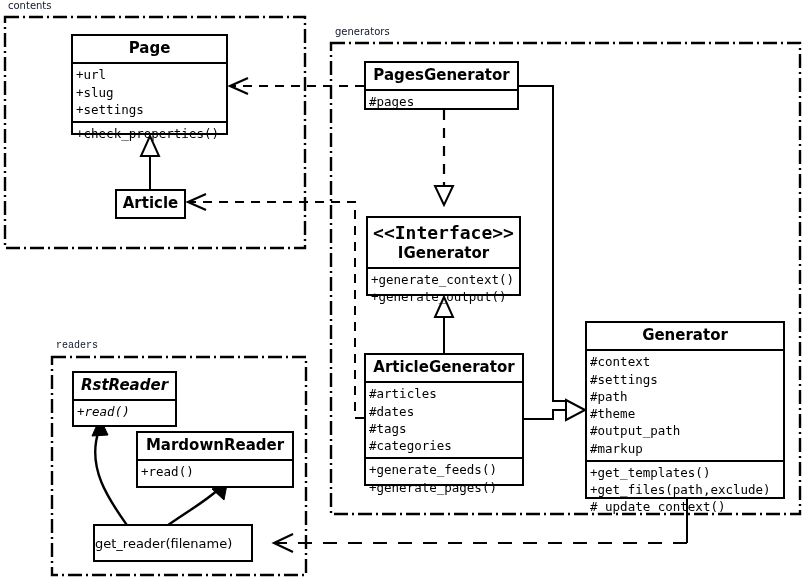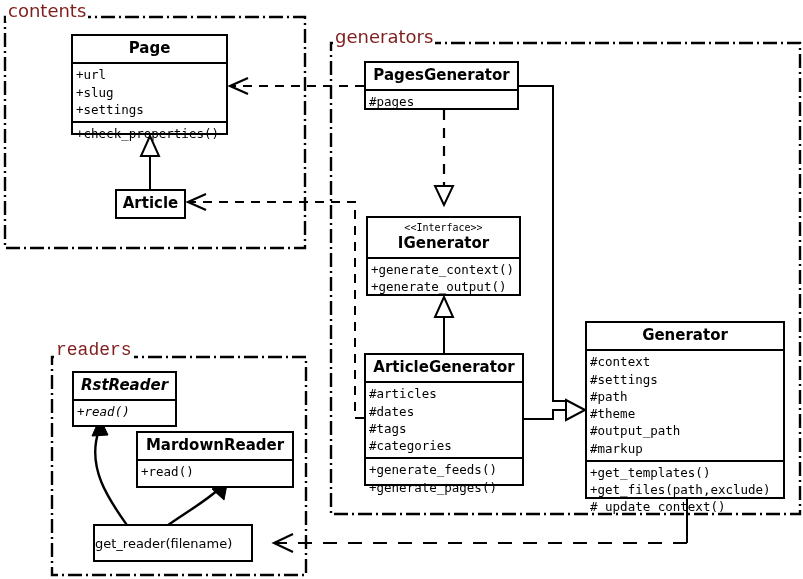--- a/index.html
+++ b/index.html
@@ -1,25 +1,25 @@
 <!DOCTYPE html>
 <html><head>
 <meta charset="utf-8">
 <style>
   html,body{margin:0;padding:0;background:#ffffff;}
   body{width:803px;height:579px;position:relative;overflow:hidden;
        font-family:"DejaVu Sans",sans-serif;color:#000;}
   #diagram{position:absolute;left:0;top:0;width:803px;height:579px;}
-  .pkg-label{position:absolute;font-family:"DejaVu Sans",sans-serif;font-size:18px;
-             color:#7f1d1d;background:#fff;padding:0 2px;white-space:nowrap;z-index:5;}
+  .pkg-label{position:absolute;font-family:"DejaVu Sans",sans-serif;font-size:10px;
+             color:#0f172a;background:#fff;padding:0 2px;white-space:nowrap;z-index:5;}
   .cls{position:absolute;border:2px solid #000;background:#fff;box-sizing:border-box;z-index:4;}
   .cls .hdr{font-weight:bold;text-align:center;font-family:"DejaVu Sans",sans-serif;
             font-size:15px;padding:4px 4px 5px 4px;line-height:1.15;}
-  .cls .hdr .stereo{display:block;font-weight:normal;font-family:"DejaVu Sans Mono",monospace;
-            font-size:10px;line-height:1.25;}
+  .cls .hdr .stereo{display:block;font-weight:bold;font-family:"DejaVu Sans Mono",monospace;
+            font-size:18px;line-height:1.25;}
   .cls .sep{border-top:2px solid #000;}
   .cls .sect{font-family:"DejaVu Sans Mono",monospace;font-size:12.5px;
              padding:2px 3px 3px 3px;line-height:1.38;white-space:nowrap;}
   .plain{position:absolute;border:2px solid #000;background:#fff;box-sizing:border-box;
          display:flex;align-items:center;justify-content:flex-start;z-index:4;
          font-family:"DejaVu Sans",sans-serif;font-size:13px;}
   .cls.simple{display:flex;align-items:center;justify-content:center;}
   .cls.simple .hdr{padding:3px 8px;}
 </style>
 </head>

